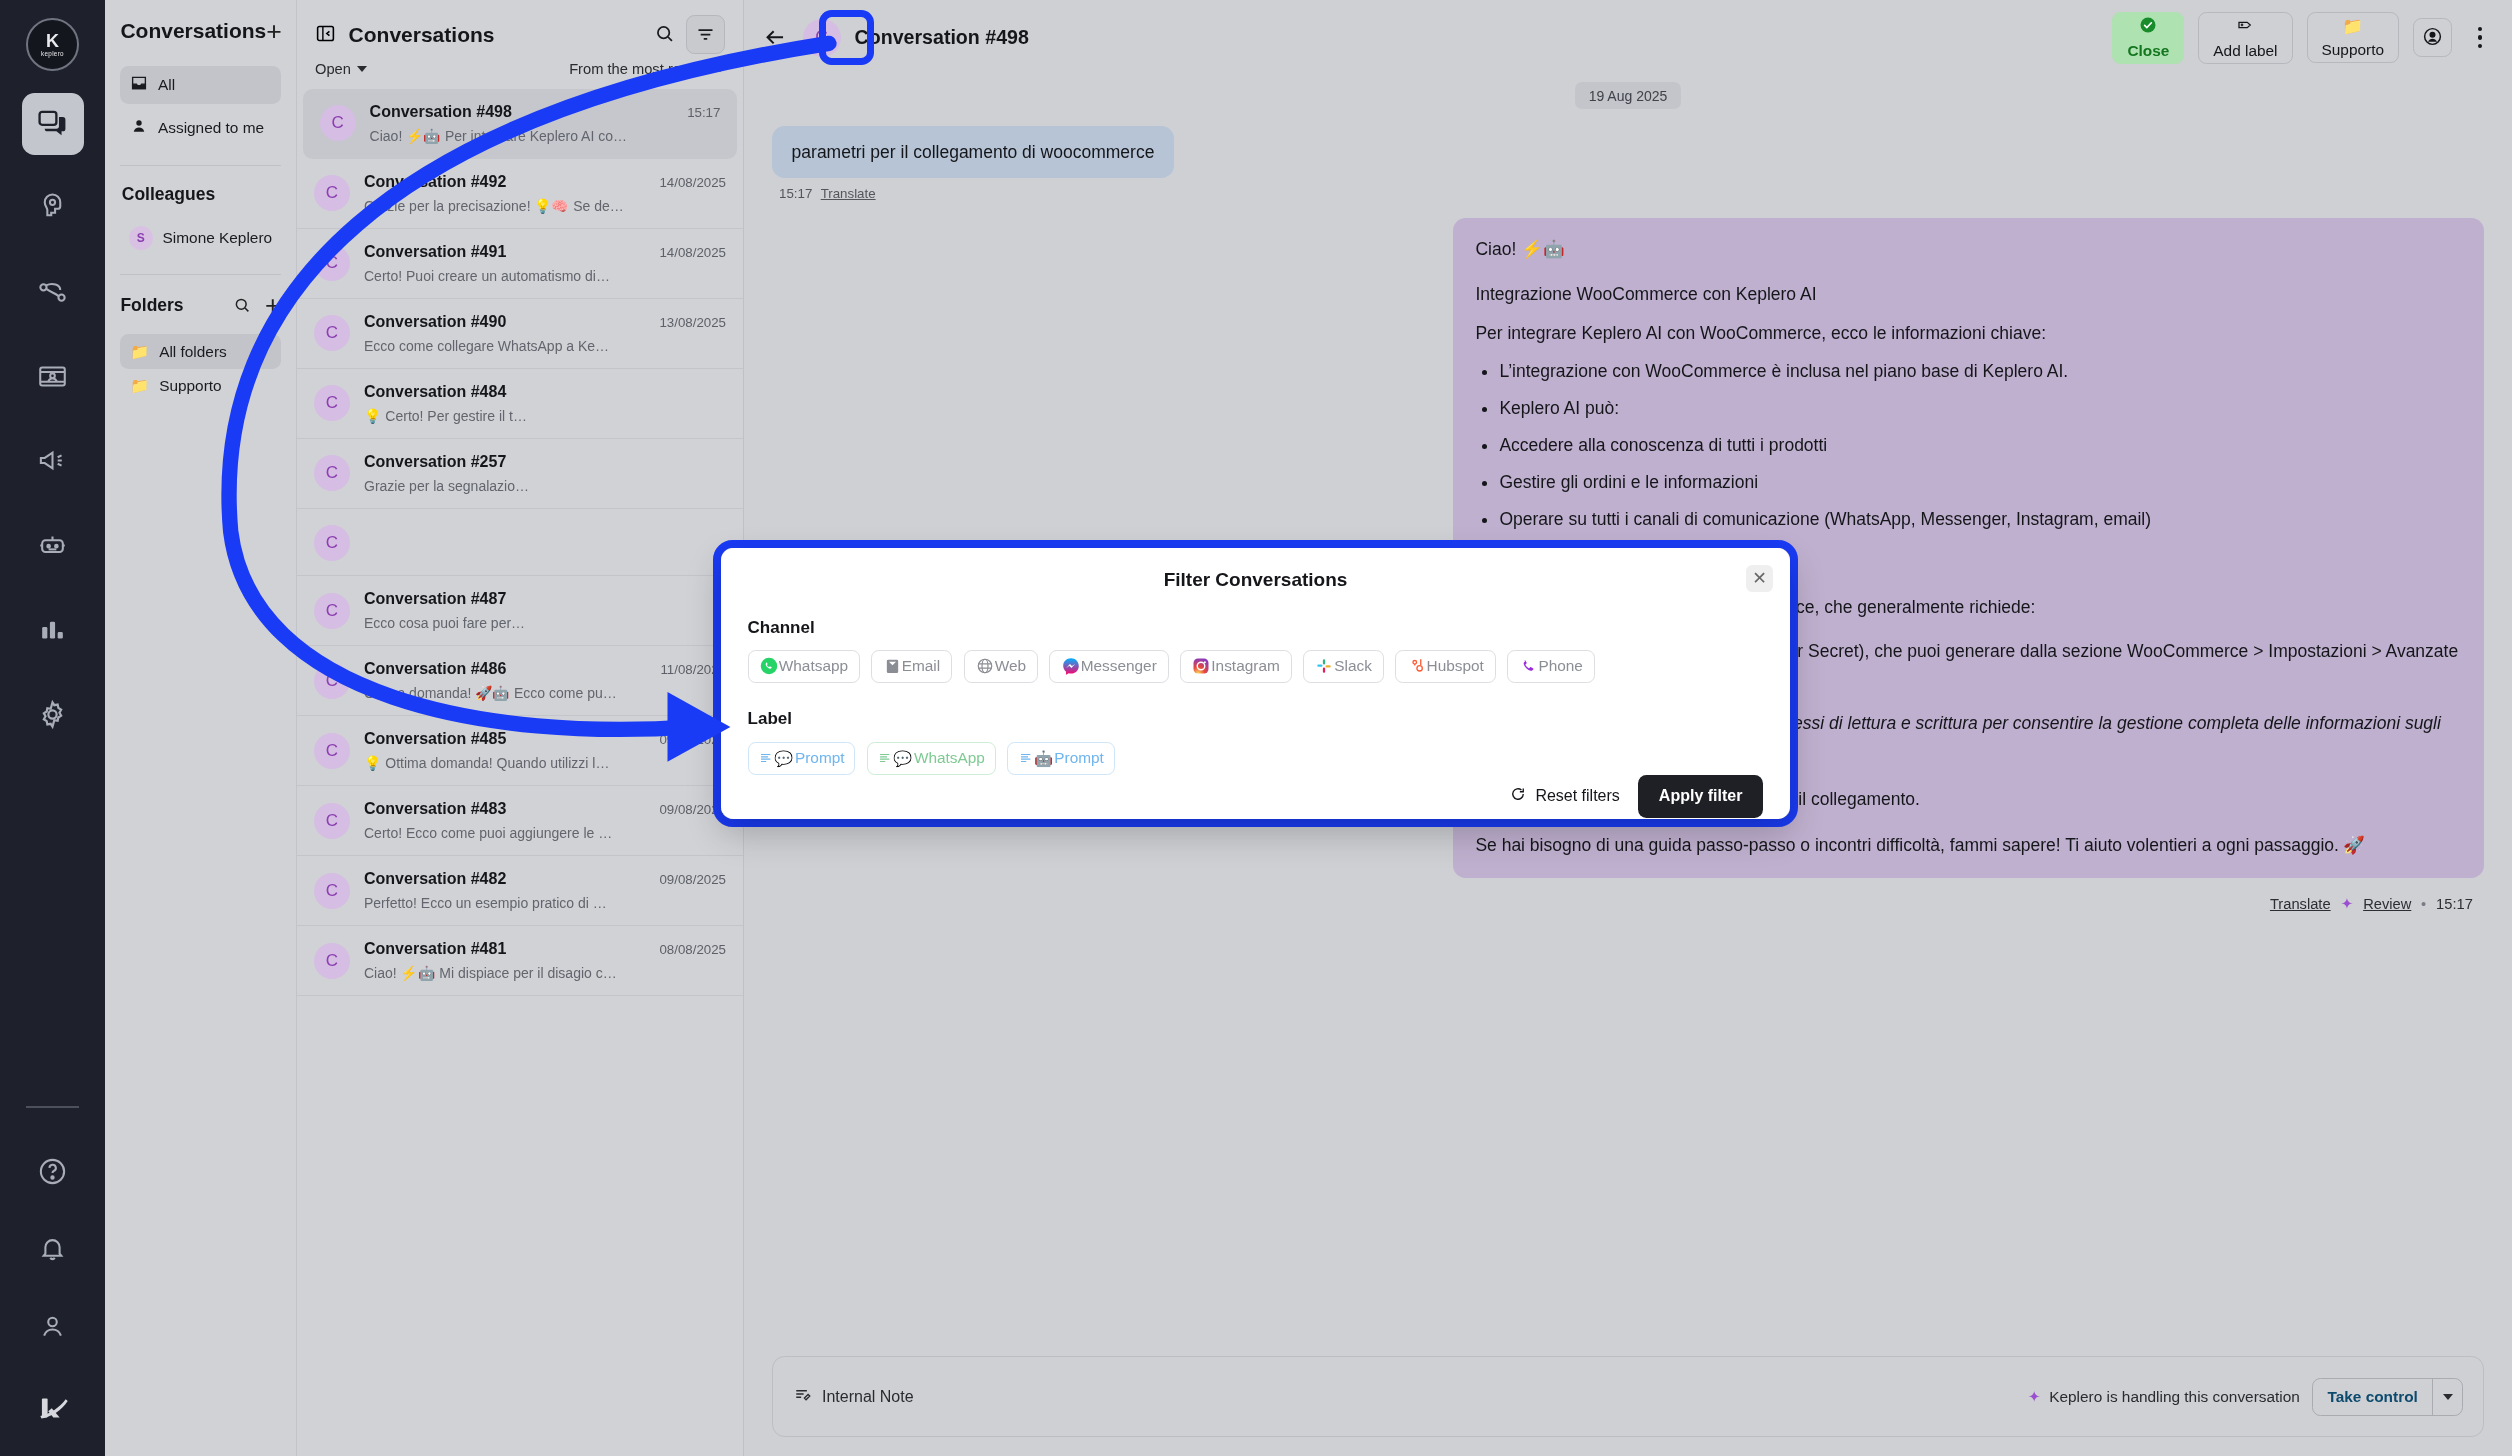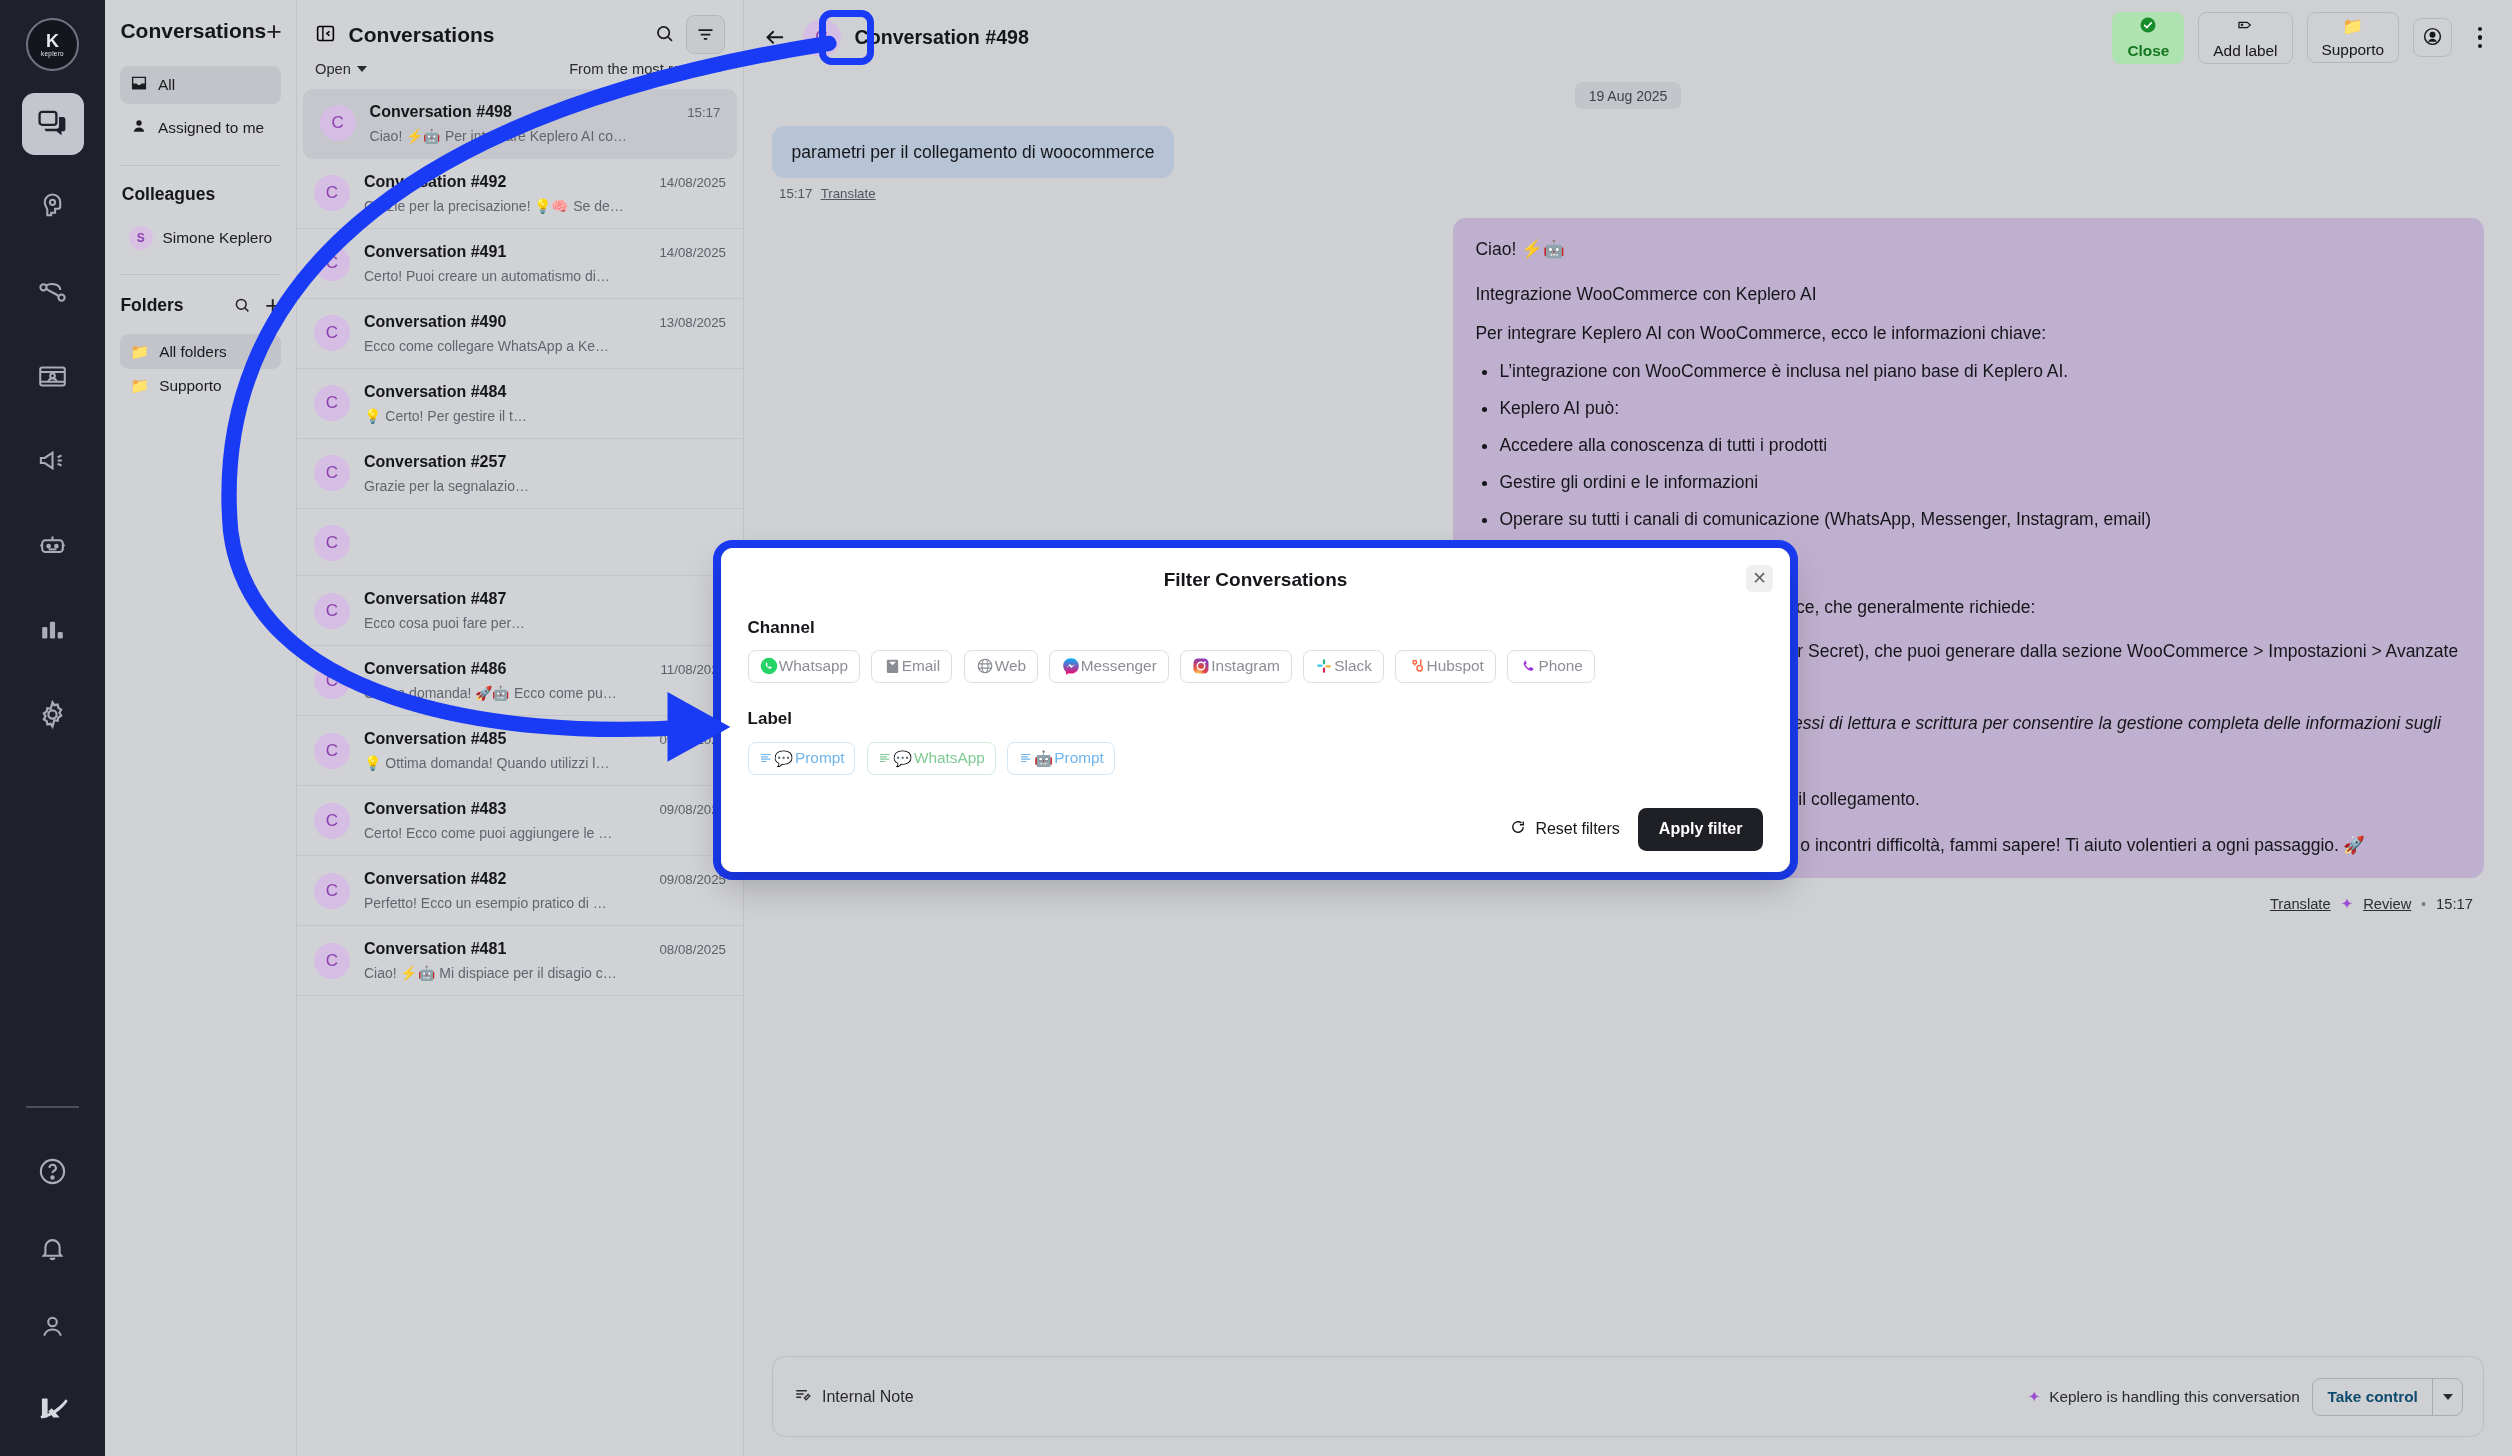--- a/index.html
+++ b/index.html
@@ -194,21 +194,21 @@
   .take-control {
     display: flex; align-items: stretch;
     border: 0.7px solid #a9abb1; border-radius: 8.4px; overflow: hidden;
   }
   .take-control .tc-label { padding: 9px 14px; font-size: 15.4px; font-weight: 600; color: #0c4a6e; cursor: pointer; }
   .take-control .tc-caret { padding: 9px 9.8px; border-left: 0.7px solid #a9abb1; display: flex; align-items: center; cursor: pointer; }
 
   
   .modal-wrap {
     position: absolute; left: 721px; top: 548px;
-    width: 1069px; height: 324px; z-index: 40;
+    width: 1069px; height: 271px; z-index: 40;
   }
   .modal-ring {
     position: absolute; inset: -8.4px;
     border: 8.4px solid #1a3bf5; border-radius: 19.6px;
     pointer-events: none;
   }
   .modal {
     position: absolute; inset: 0;
     background: #fff; border-radius: 12.6px;
     padding: 21px 26.6px 21px 26.6px;

